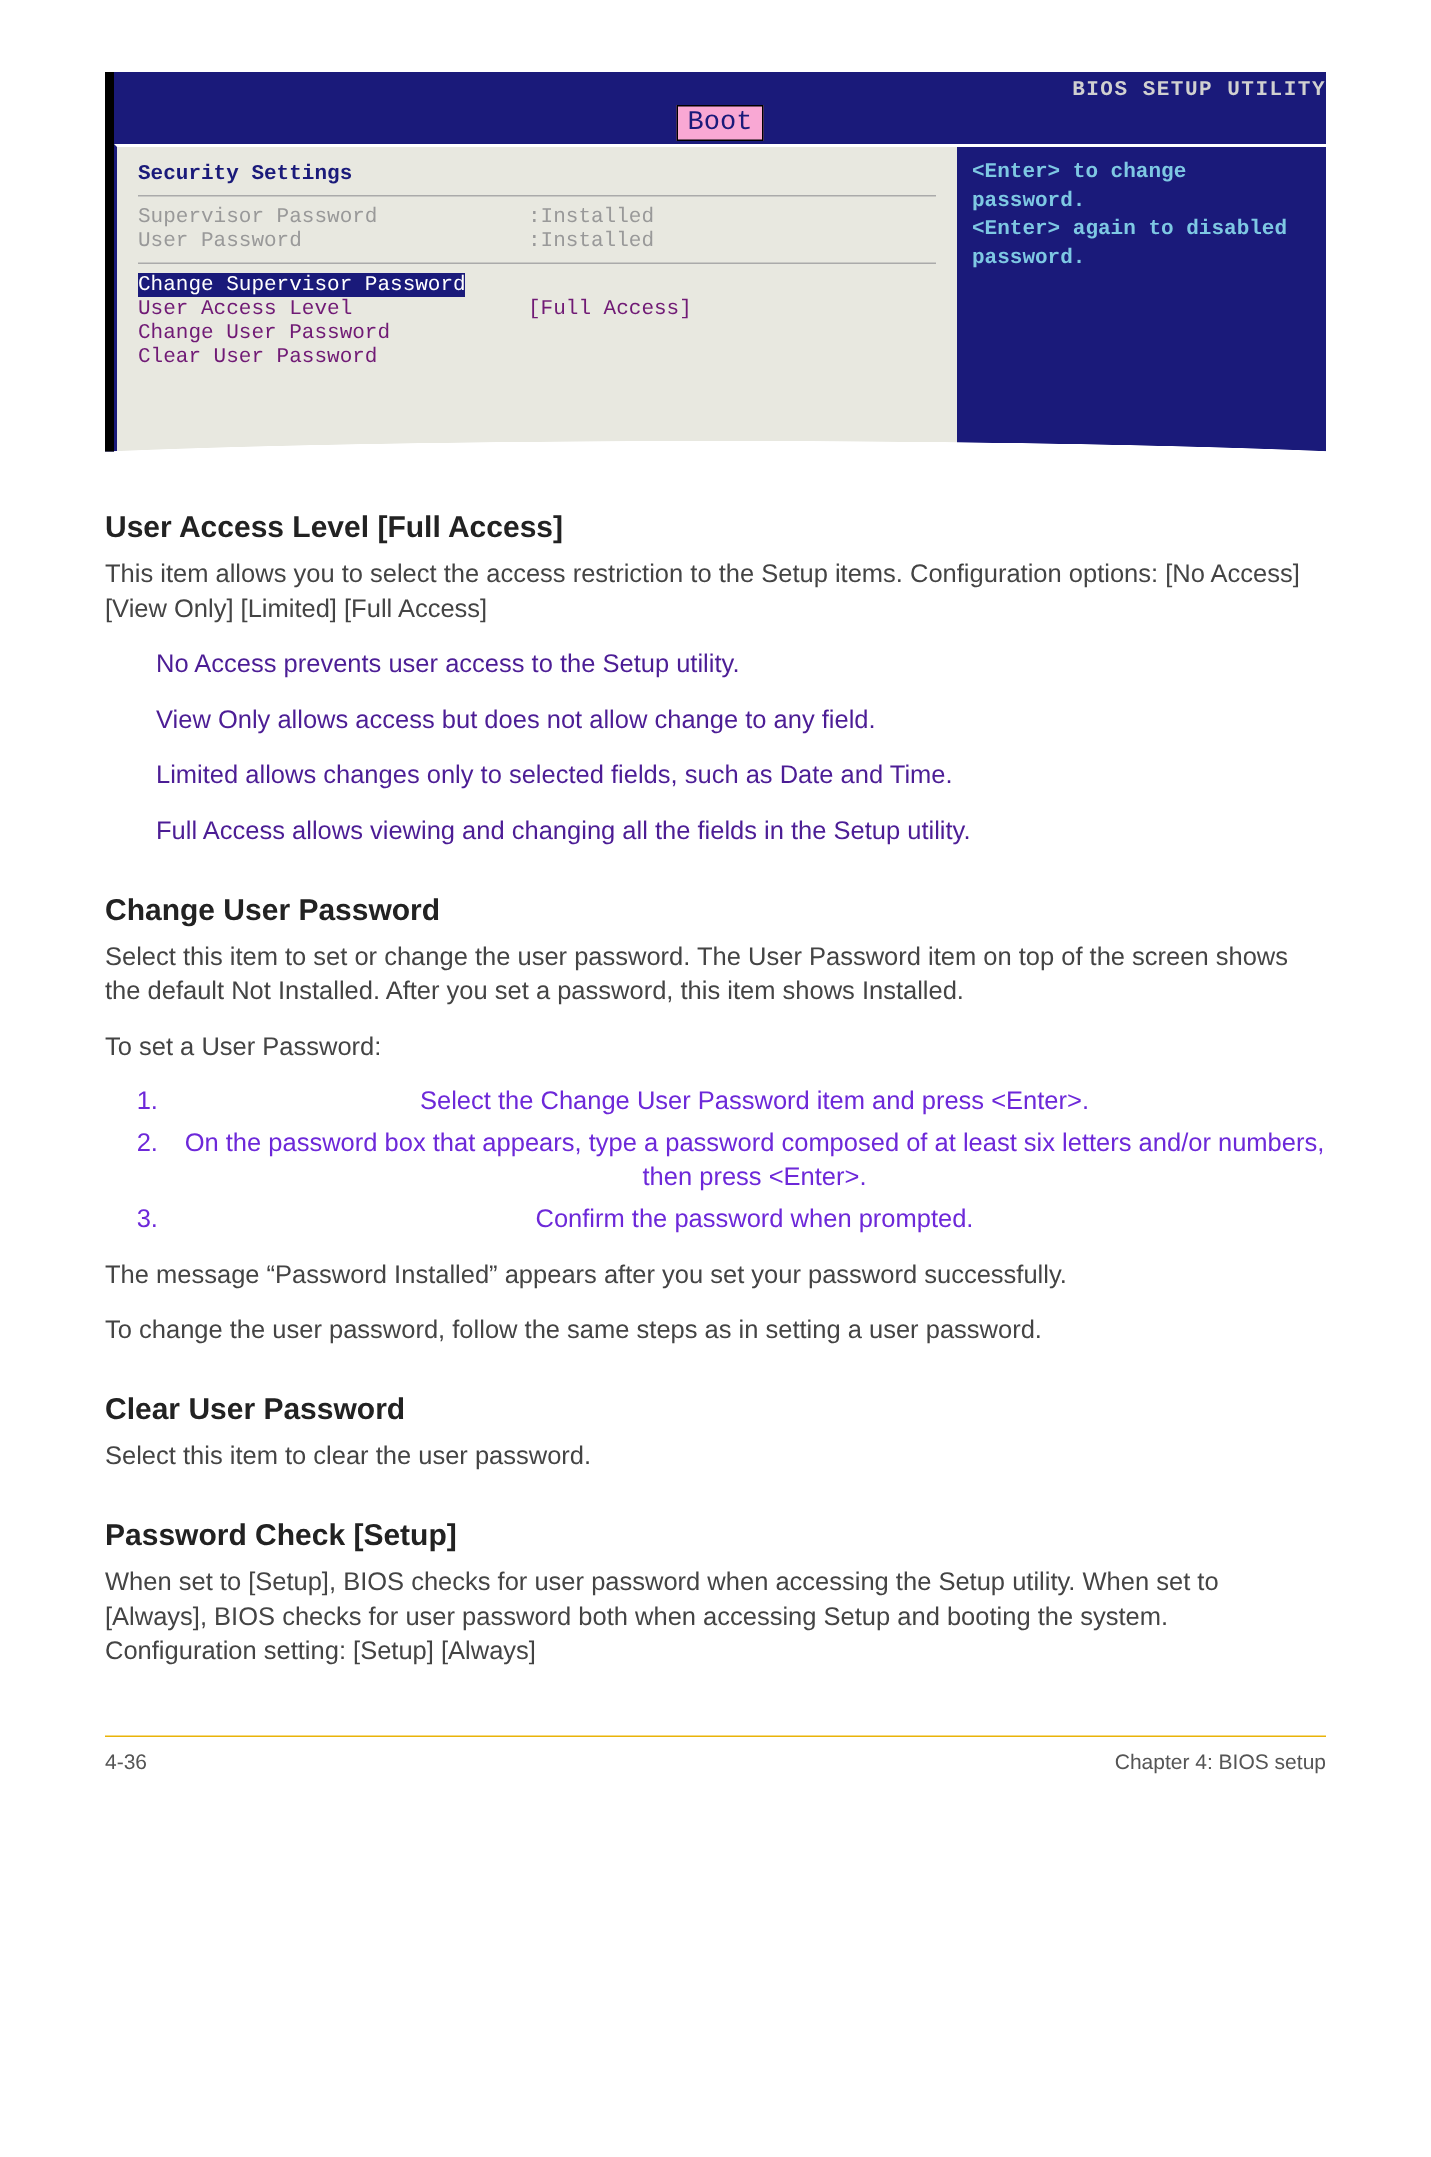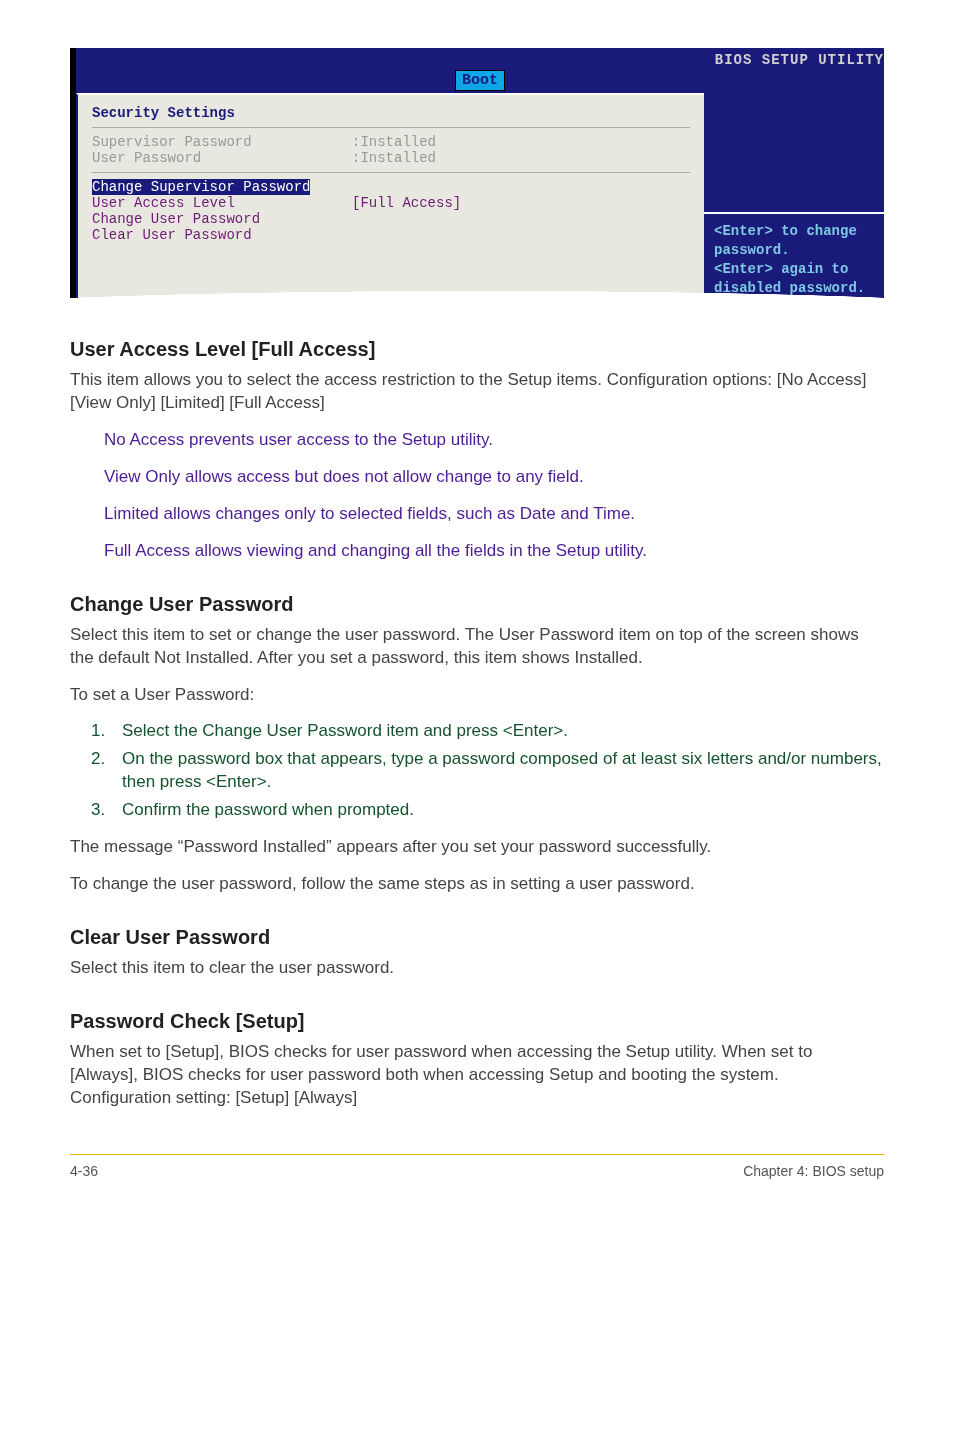--- a/index.html
+++ b/index.html
@@ -30,31 +30,31 @@
     padding: 4px 0 2px 0;
     letter-spacing: 1px;
   }
   .bios-tabs {
     background: #1a1a7a;
     text-align: center;
     padding: 0 0 2px 0;
   }
   .bios-tab {
     display: inline-block;
-    background: #0ea5e9;
+    background: #f9a8d4;
     color: #1a1a7a;
     font-family: "Courier New", monospace;
-    font-weight: bold;
-    font-size: 15px;
+    font-weight: normal;
+    font-size: 18px;
     padding: 1px 6px;
     border: 1px solid #000;
   }
   .bios-body {
     display: flex;
-    align-items: flex-end;
+    align-items: flex-start;
     background:#1a1a7a;
     position: relative;
   }
   .bios-left {
     background: #e8e8e0;
     flex: 1;
     padding: 10px 14px 55px 14px;
     font-family: "Courier New", monospace;
     font-size: 14px;
     border-top: 2px solid #fff;
@@ -71,21 +71,21 @@
   }
   .bios-row { display: flex; }
   .bios-label { color: #888; width: 260px; }
   .bios-val { color: #888; }
   .bios-row.blue .bios-label, .bios-row.blue .bios-val { color: #701a75; font-weight: normal; }
   .bios-row.gray .bios-label, .bios-row.gray .bios-val { color: #999; }
   .bios-row.sel .bios-label { color: #fff; background:#1a1a7a;}
   .bios-left hr { border: none; border-top:1px solid #aaa; margin: 6px 0; }
 
   .bios-right {
-    width: 180px;
+    width: 246px;
     background: #1a1a7a;
     color: #7ec8e3;
     font-family: "Courier New", monospace;
     font-weight: bold;
     font-size: 14px;
     padding: 8px 10px 0 10px;
     border-top: 2px solid #fff;
     line-height: 1.35;
   }
   .bios-curve {
@@ -113,21 +113,22 @@
     font-size: 17px;
     color: #4c1d95;
     line-height: 1.35;
     margin: 0 0 14px 34px;
   }
   ol.steps {
     list-style: decimal;
     margin: 0 0 14px 0;
     padding-left: 40px;
     font-size: 17px;
-    color: #14532d;
+    color: #6d28d9;
+    text-align: center;
   }
   ol.steps li {
     padding-left: 12px;
     margin-bottom: 5px;
     line-height:1.35;
   }
   .footer {
     border-top: 1px solid #eab308;
     margin-top: 44px;
     padding-top: 8px;

